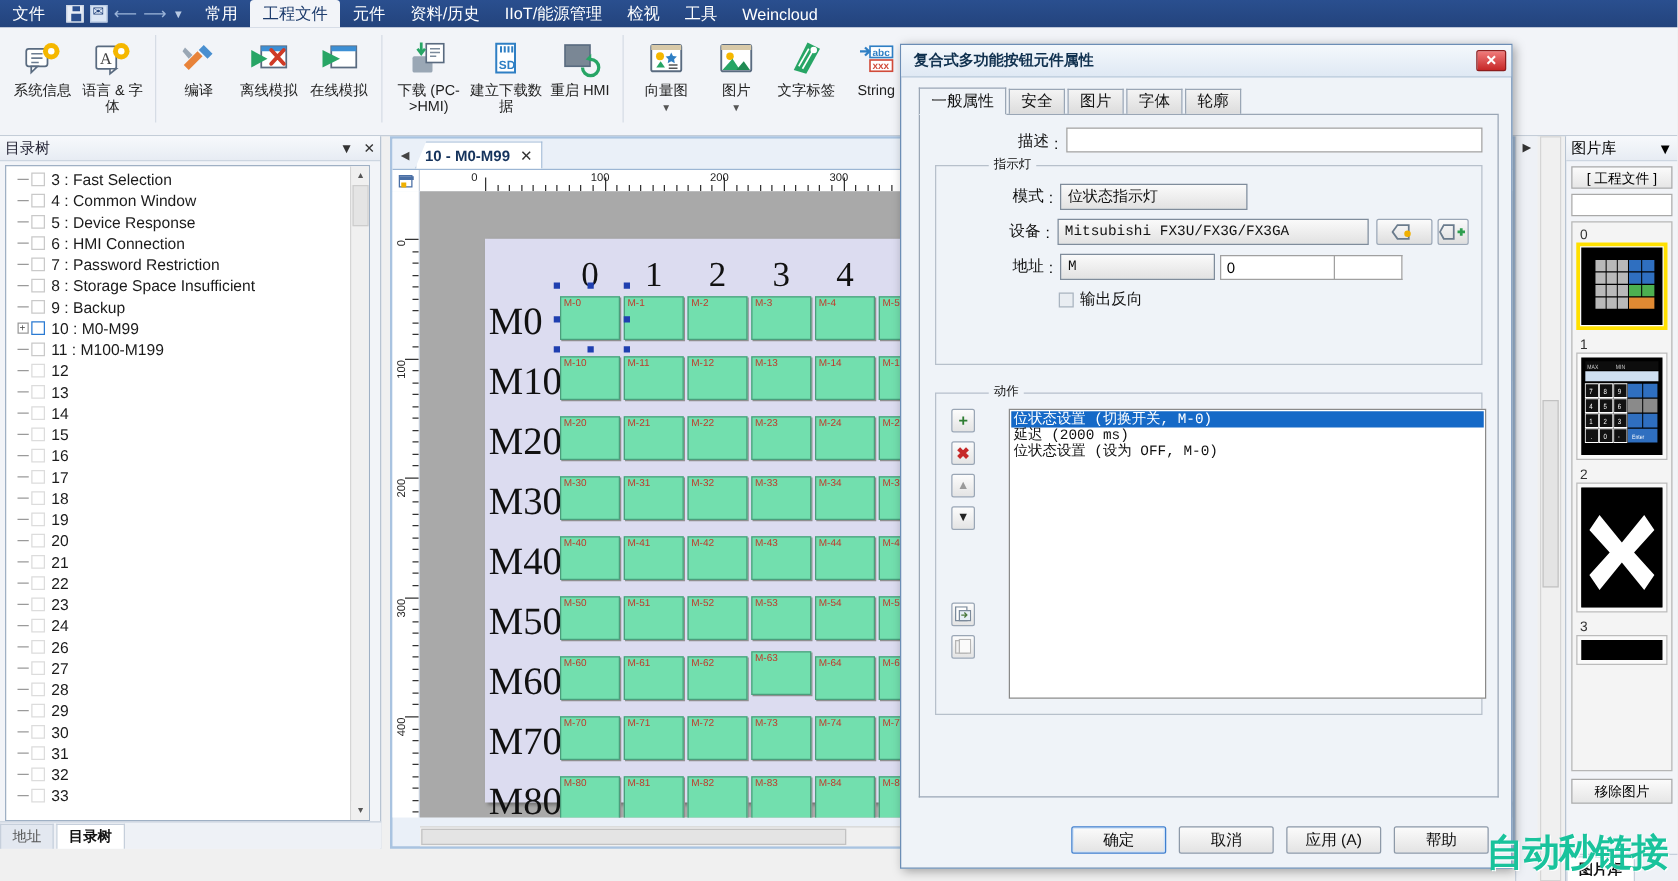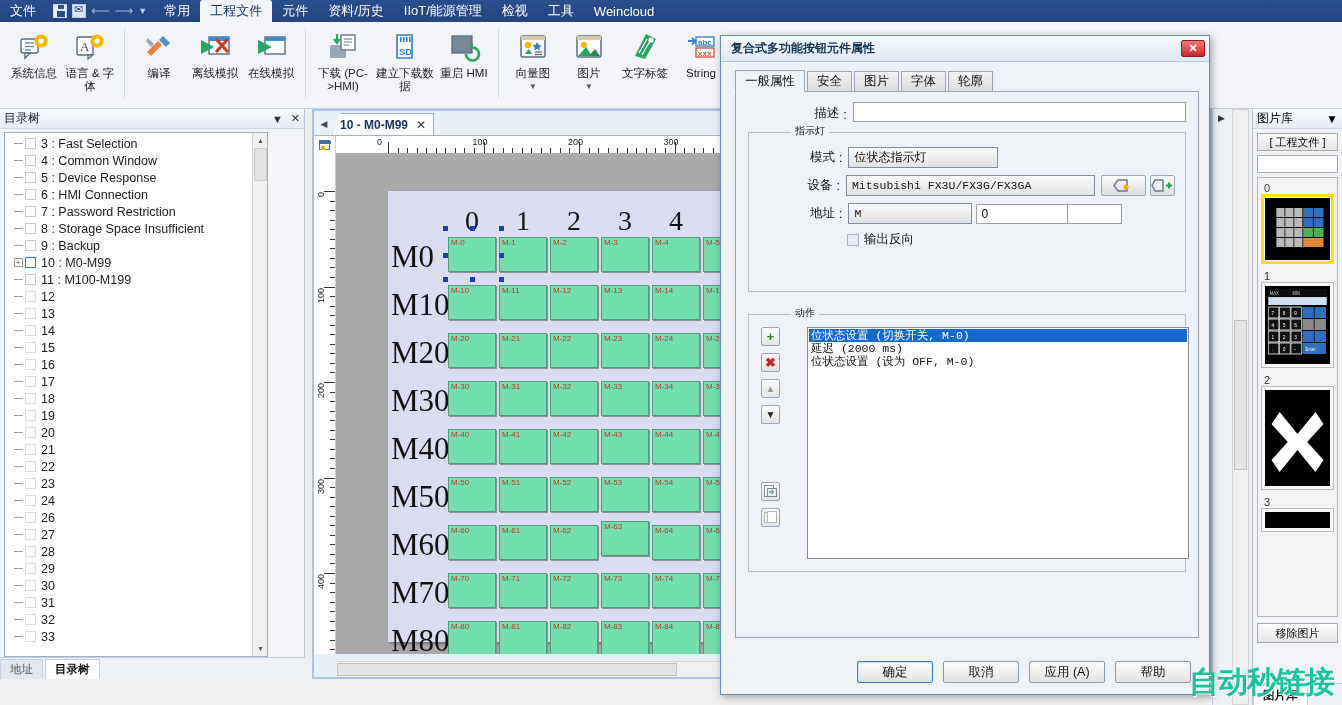--- a/index.html
+++ b/index.html
@@ -64,21 +64,21 @@
   }
   .lp-head {
     height:20px; background:linear-gradient(to bottom,#f7f9fc,#e7ecf3);
     border-bottom:1px solid #cdd6e1; display:flex; align-items:center;
     padding:0 4px; font-size:12px; color:#223; justify-content:space-between;
   }
   .lp-head .ttl{font-size:12px;}
   .lp-head .acts{display:flex;gap:8px;align-items:center;}
   .lp-head .acts span{font-size:11px;color:#333;cursor:default;}
   .tree-wrap{
-    position:absolute; left:4px; top:23px; width:264px; height:525px;
+    position:absolute; left:4px; top:23px; width:292px; height:525px;
     background:#ffffff; border:1px solid #9fb0c4; overflow:hidden;
   }
   .tree-scroll{position:absolute;right:0;top:0;width:15px;height:100%;background:#f0f0f0;border-left:1px solid #d5d5d5;}
   .tsb-up,.tsb-dn{width:15px;height:15px;background:#f0f0f0;display:flex;align-items:center;justify-content:center;font-size:7px;color:#555;}
   .tsb-dn{position:absolute;bottom:0;}
   .tsb-thumb{position:absolute;top:15px;left:1px;width:13px;height:33px;background:#e4e4e4;border:1px solid #cdcdcd;}
   .tree-list{position:absolute;left:0;top:0;right:16px;top:0;padding:2px 0 0 6px;}
   .tline{height:17px;display:flex;align-items:center;font-size:12.5px;color:#1b1b1b;white-space:nowrap;}
   .tw{width:14px;display:flex;align-items:center;justify-content:center;color:#808080;font-size:11px;}
   .tplus{width:9px;height:9px;border:1px solid #9a9a9a;background:#fff;font-size:8px;line-height:7px;text-align:center;color:#444;}

